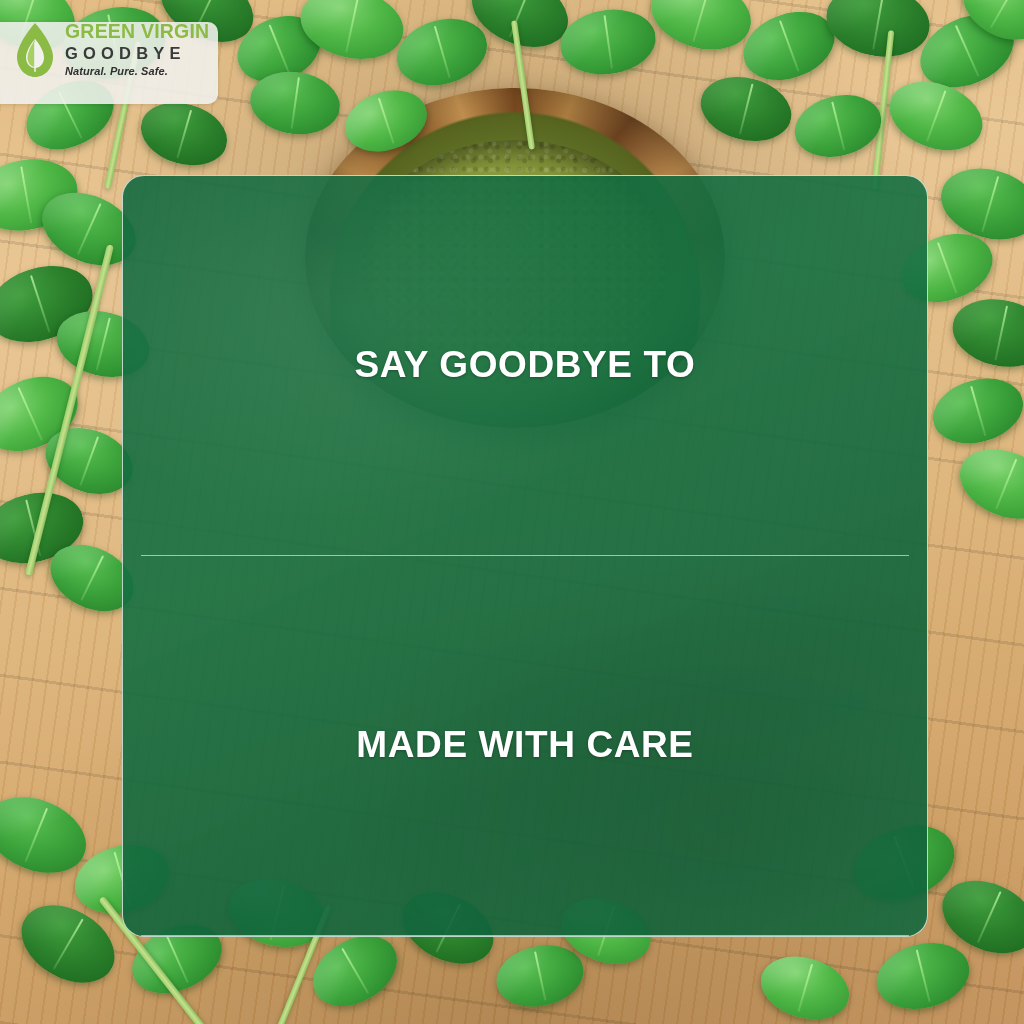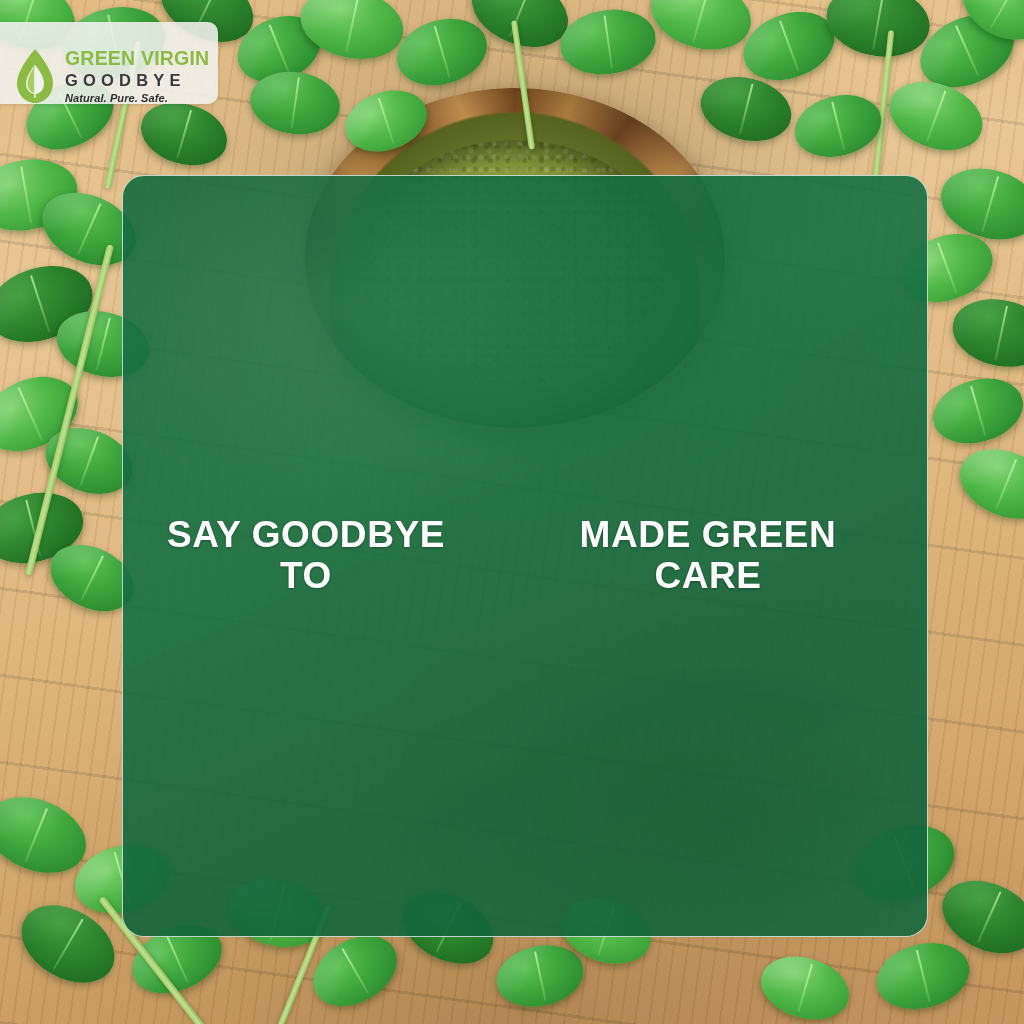--- a/index.html
+++ b/index.html
@@ -92,21 +92,21 @@
       radial-gradient(circle at 78% 58%, rgba(255,255,255,0.10) 0 2px, transparent 3px);
     background-size:13px 13px, 17px 17px, 11px 11px, 19px 19px;
     opacity:.85;
   }
 
   
   #logo-badge {
     position:absolute; left:0; top:22px; width:218px; height:82px;
     background:rgba(241,241,238,0.88);
     border-radius:0 10px 10px 0;
-    display:flex; align-items:flex-end; padding-left:14px; gap:9px;
+    display:flex; align-items:flex-start; padding-left:14px; gap:9px;
     box-shadow:0 1px 4px rgba(0,0,0,0.12);
   }
   #logo-badge .mark { width:42px; height:56px; flex:none; }
   .logo-text { display:flex; flex-direction:column; line-height:1; }
   .logo-line1 {
     font-size:19.5px; font-weight:bold; color:#8cbb45;
     letter-spacing:0.2px; white-space:nowrap;
   }
   .logo-line2 {
     font-size:16.5px; font-weight:bold; color:#3a3a3a;
@@ -121,21 +121,21 @@
   #panel {
     position:absolute; left:122px; top:175px; width:806px; height:762px;
     border-radius:22px;
     background:linear-gradient(155deg,
         rgba(18,104,62,0.90) 0%,
         rgba(21,112,66,0.90) 35%,
         rgba(17,100,60,0.91) 70%,
         rgba(20,108,64,0.90) 100%);
     border:1px solid rgba(255,255,255,0.72);
     overflow:hidden;
-    display:flex; flex-direction:row;
+    display:flex; flex-direction:column;
   }
   .panel-sheen {
     position:absolute; inset:0; pointer-events:none;
     background:
       radial-gradient(ellipse 55% 40% at 28% 18%, rgba(255,255,255,0.07), transparent 70%),
       radial-gradient(ellipse 70% 50% at 75% 85%, rgba(0,0,0,0.10), transparent 70%);
   }
 
   .section {
     flex:1; display:flex; flex-direction:column;
@@ -243,18 +243,18 @@
 <div id="panel">
   <div class="panel-sheen"></div>
 
   <div class="section">
     <div class="sec-title">SAY GOODBYE TO</div>
   </div>
 
   <div class="divider"></div>
 
   <div class="section">
-    <div class="sec-title">MADE GREEN CARE</div>
+    <div class="sec-title">MADE WITH CARE</div>
   </div>
 
   <div class="divider"></div>
 
 </div>
 
 </body></html>

